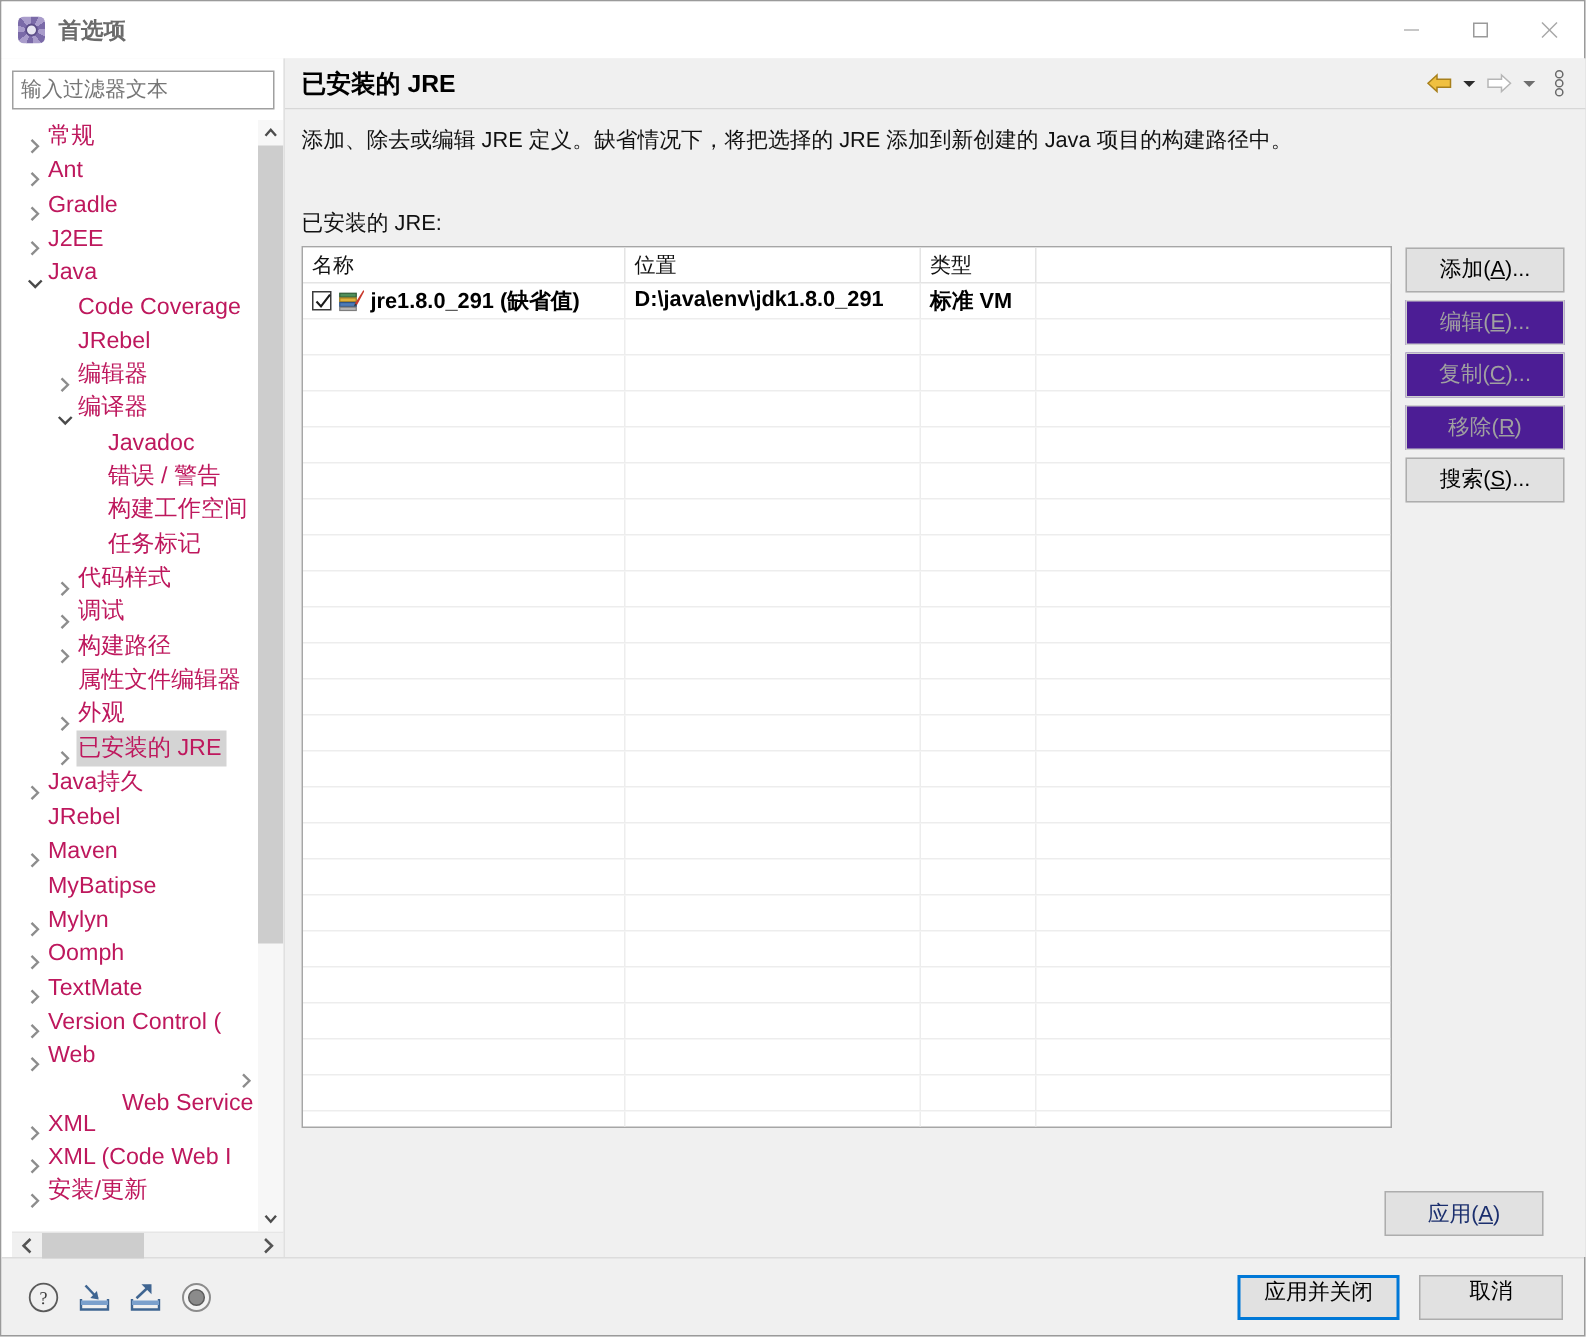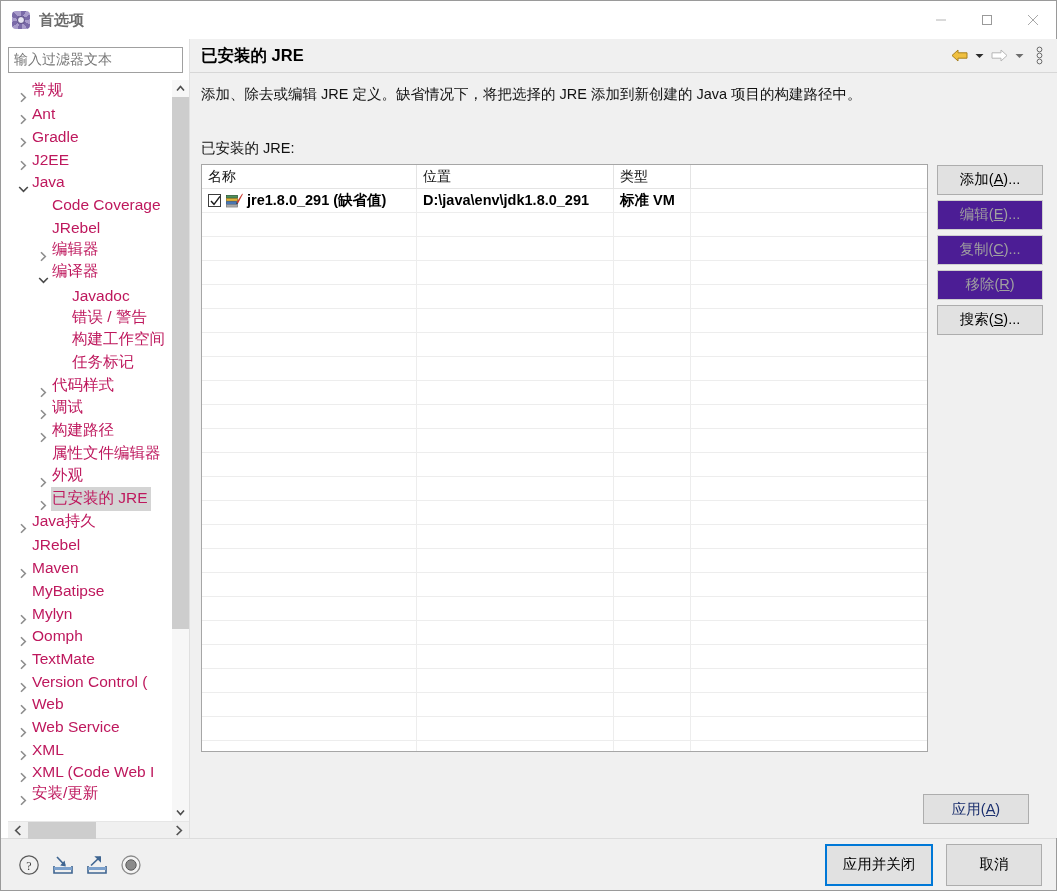--- a/index.html
+++ b/index.html
@@ -391,24 +391,24 @@
     gap: 12px;
     flex: 1;
   }
   .ficon { width: 22px; height: 22px; display: block; }
   #footer-buttons {
     display: flex;
     align-items: center;
     gap: 13px;
   }
   .footbtn {
-    height: 42px;
+    height: 30px;
     border: 1px solid #adadad;
     background: #e1e1e1;
-    display: flex; align-items: center; justify-content: center;
+    display: flex; align-items: flex-start; justify-content: center;
     font-size: 14.5px;
     color: #000000;
     white-space: nowrap;
     padding: 0 14px;
   }
   .footbtn.default {
     border: 2px solid #0078d7;
     background: #e1e1e1;
   }
   #btn-apply-close { width: 108px; }
@@ -636,21 +636,21 @@
                 <span class="tree-label">Version Control (</span>
               </div>
               <div class="tree-row" style="padding-left: 7px;">
                 <span class="twisty">
                   <svg width="8" height="11" viewBox="0 0 8 11">
                     <path d="M2 1.2 L6.3 5.5 L2 9.8" fill="none" stroke="#8d8d8d" stroke-width="1.6"></path>
                   </svg>
                 </span>
                 <span class="tree-label">Web</span>
               </div>
-              <div class="tree-row" style="padding-left: 7px;">
+              <div class="tree-row" style="padding-left: 7px; flex-direction: column;">
                 <span class="twisty">
                   <svg width="8" height="11" viewBox="0 0 8 11">
                     <path d="M2 1.2 L6.3 5.5 L2 9.8" fill="none" stroke="#8d8d8d" stroke-width="1.6"></path>
                   </svg>
                 </span>
                 <span class="tree-label">Web Service</span>
               </div>
               <div class="tree-row" style="padding-left: 7px;">
                 <span class="twisty">
                   <svg width="8" height="11" viewBox="0 0 8 11">

